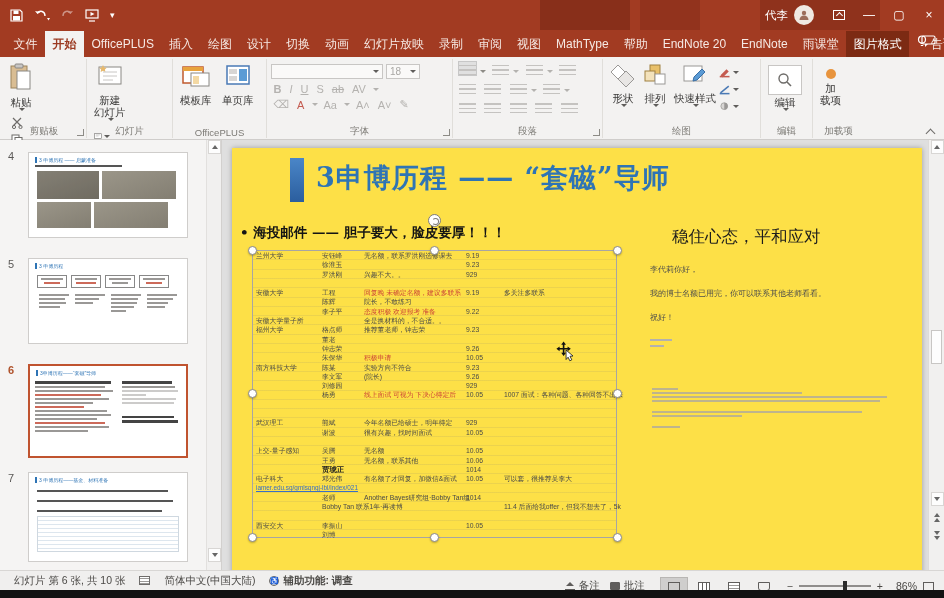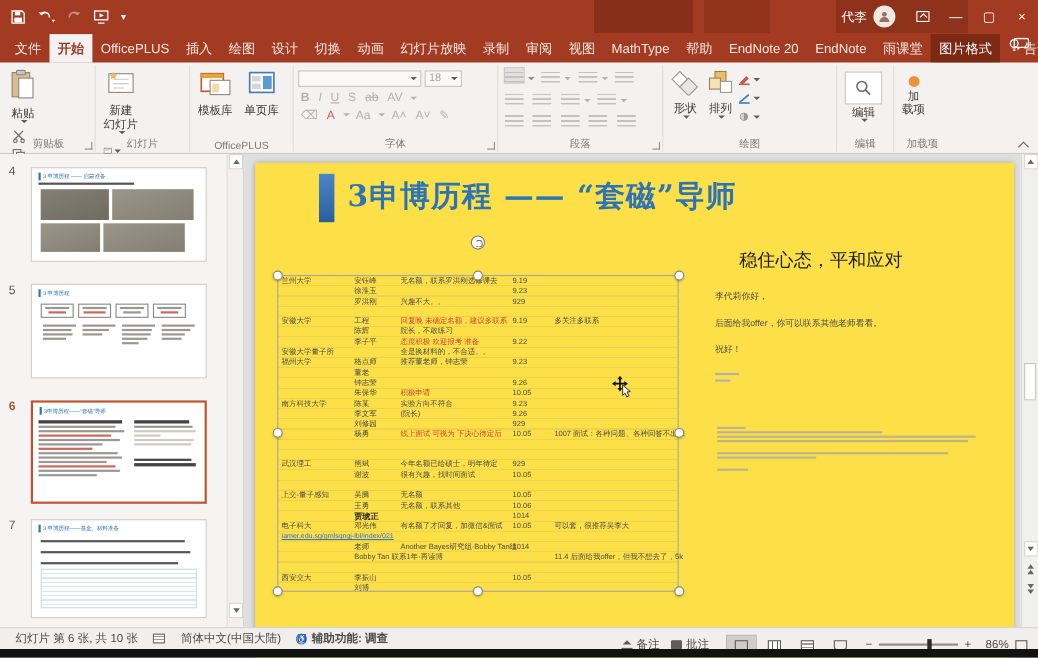--- a/index.html
+++ b/index.html
@@ -368,20 +368,27 @@
               </svg></span>
           <span>形状</span><span class="caret"></span>
         </div>
         <div class="bigbtn">
           <span class="ic"><svg width="26" height="24" viewBox="0 0 26 24">
                 <rect x="8" y="2" width="10" height="10" fill="#e8c06a" stroke="#a08040"></rect>
                 <rect x="3" y="8" width="10" height="10" fill="#f3e2bb" stroke="#a08040"></rect>
                 <rect x="13" y="11" width="10" height="10" fill="#fff" stroke="#9a9896"></rect>
               </svg></span>
           <span>排列</span><span class="caret"></span>
+        </div>
+        <div class="bigbtn">
+          <span class="ic"><svg width="26" height="24" viewBox="0 0 26 24">
+                <rect x="2" y="3" width="18" height="15" fill="#fff" stroke="#9a9896"></rect>
+                <path d="M12 14 l8-8 3 3 -8 8 -4 1z" fill="#5b9bd5" stroke="#3a6fa5"></path>
+              </svg></span>
+          <span>快速样式</span><span class="caret"></span>
         </div>
         <div style="display:flex;flex-direction:column;padding-top:3px">
           <span class="minibtn">
               <svg width="16" height="13" viewBox="0 0 16 13">
                 <path d="M2 10 l8-8 3 3 -8 8z" fill="#c45b50"></path>
                 <rect x="1" y="11" width="13" height="2" fill="#c45b50"></rect>
               </svg>
               <span class="caret"></span>
             </span>
           <span class="minibtn">
@@ -544,20 +551,21 @@
         <div class="sbbtn" style="bottom:8px">
             <span class="tri-dn"></span>
           </div>
       </div>
     </div>
 
     <div class="canvas">
       <div class="slide">
         <div class="stitle-bar"></div>
         <div class="stitle">3申博历程 ——  “套磁”导师</div>
+        <div class="sbullet">• 海投邮件 —— 胆子要大，脸皮要厚！！！</div>
 
         <div class="rot"></div>
         <div class="ptable">
             <div id="tbody">
               <div class="trow">
                 <span>兰州大学</span>
                 <span>安钰峰</span>
                 <span>无名额，联系罗洪刚选修课去</span>
                 <span>9.19</span>
                 <span></span>
@@ -776,21 +784,21 @@
         <div class="hdl" style="left:381px;top:98px"></div>
         <div class="hdl" style="left:16px;top:241px"></div>
         <div class="hdl" style="left:381px;top:241px"></div>
         <div class="hdl" style="left:16px;top:385px"></div>
         <div class="hdl" style="left:198px;top:385px"></div>
         <div class="hdl" style="left:381px;top:385px"></div>
 
         <div class="rtitle">稳住心态，平和应对</div>
         <div class="email">
           <p>李代莉你好，</p>
-          <p>后面给我offer，你可以联系其他老师看看。</p>
+          <p>我的博士名额已用完，你可以联系其他老师看看。</p>
           <p style="margin-bottom:16px">祝好！</p>
           <div class="sigbar" style="width:22px"></div>
           <div class="sigbar" style="width:14px"></div>
         </div>
         <div class="pbars">
           <div class="bar" style="width:26px"></div>
           <div class="bar" style="width:150px"></div>
           <div class="bar" style="width:235px"></div>
           <div class="bar" style="width:228px"></div>
           <div style="height:5px"></div>

